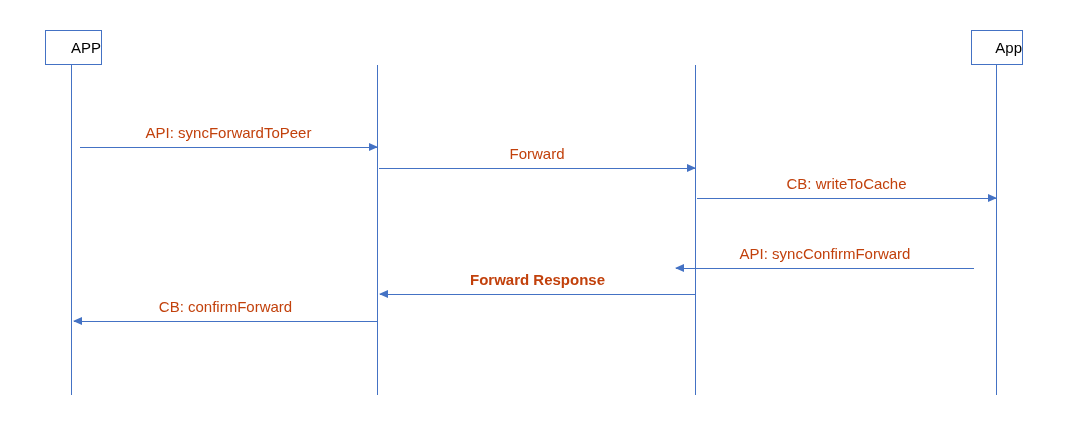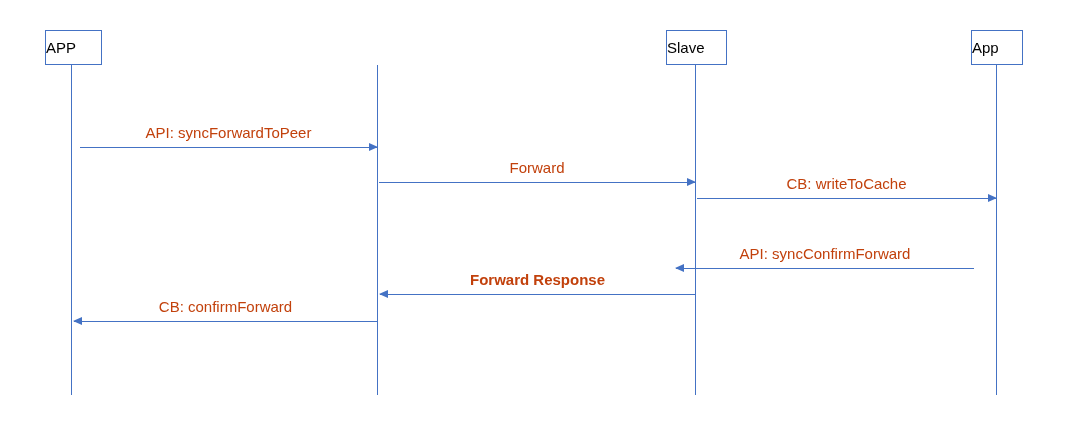--- a/index.html
+++ b/index.html
@@ -18,21 +18,21 @@
   }
   .actor-box {
     position: absolute;
     top: 30px;
     height: 35px;
     box-sizing: border-box;
     border: 1.5px solid #4472C4;
     background: #ffffff;
     display: flex;
     align-items: center;
-    justify-content: flex-start;
+    justify-content: flex-end;
     font-size: 15px;
     line-height: 1;
     white-space: nowrap;
   }
   .lifeline {
     position: absolute;
     top: 65px;
     width: 1.4px;
     height: 330px;
     background: #4472C4;
@@ -71,38 +71,35 @@
   }
 </style>
 </head>
 <body>
 
 <div class="stage">
 
   <div class="actor-box" style="left:45px;  width:57px;">
     <span>APP</span>
   </div>
-  <div class="actor-box" style="left:666px; width:61px;">
-    <span>Slave</span>
-  </div>
   <div class="actor-box" style="left:971px; width:52px;">
     <span>App</span>
   </div>
 
   <div class="lifeline" style="left:71px;"></div>
   <div class="lifeline" style="left:377px;"></div>
   <div class="lifeline" style="left:695px;"></div>
   <div class="lifeline" style="left:996px;"></div>
 
   <div class="message arrow-right" style="left:80px; width:297px; top:147px;">
     <div class="msg-label">API: syncForwardToPeer</div>
     <div class="arrowhead"></div>
   </div>
 
-  <div class="message arrow-right" style="left:379px; width:316px; top:182px;">
+  <div class="message arrow-right" style="left:379px; width:316px; top:168px;">
     <div class="msg-label">Forward</div>
     <div class="arrowhead"></div>
   </div>
 
   <div class="message arrow-right" style="left:697px; width:299px; top:198px;">
     <div class="msg-label">CB: writeToCache</div>
     <div class="arrowhead"></div>
   </div>
 
   <div class="message arrow-left" style="left:676px; width:298px; top:268px;">

